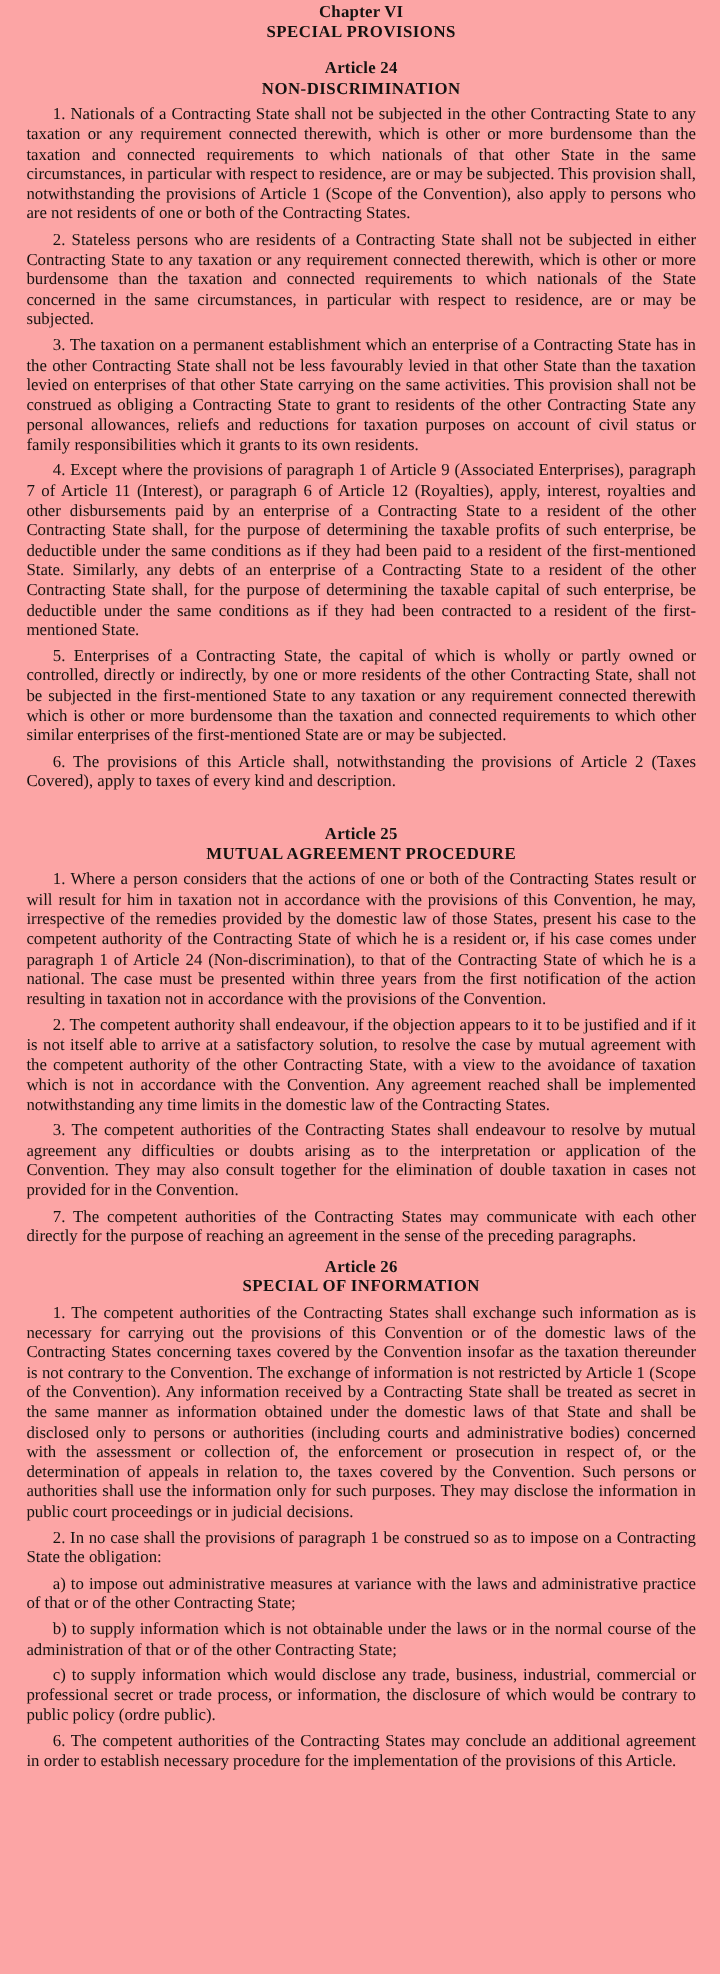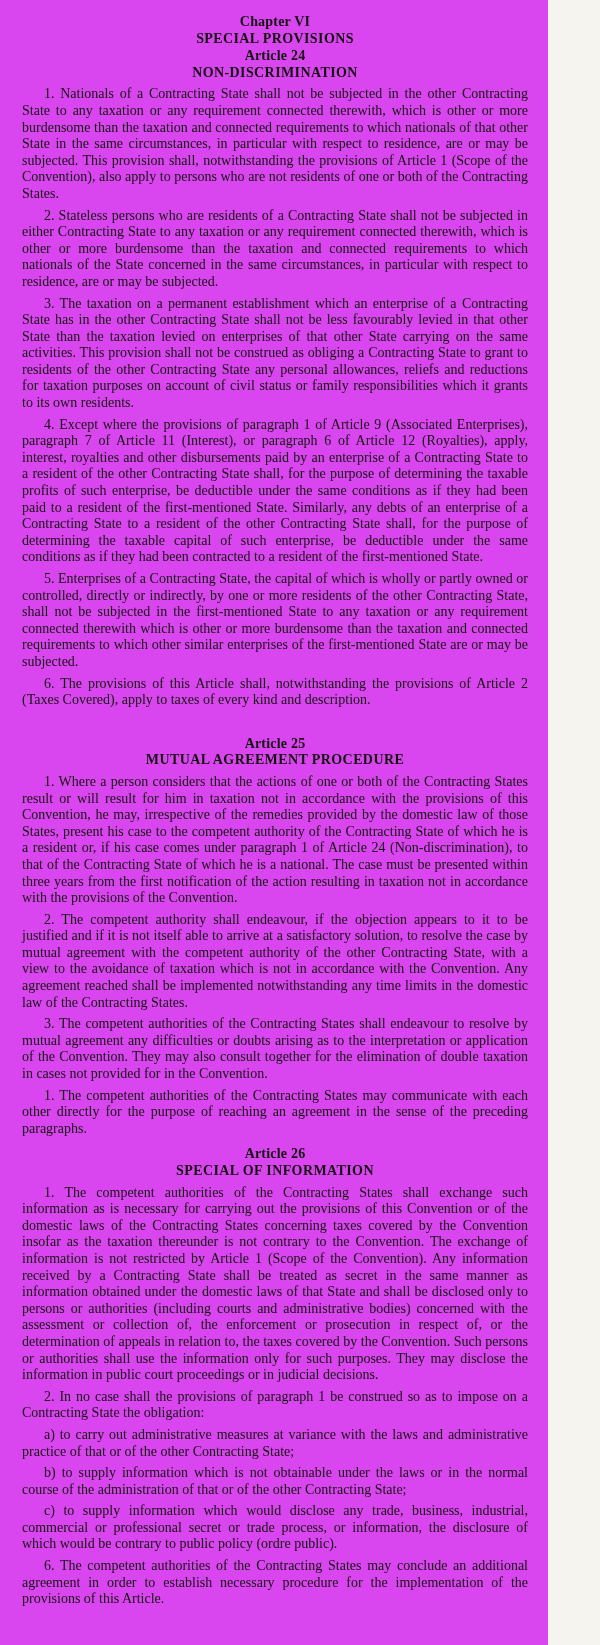--- a/index.html
+++ b/index.html
@@ -2,43 +2,43 @@
 <html><head>
 <meta charset="utf-8">
 <style>
   html, body {
     margin: 0;
     padding: 0;
     background: #f6f4ee;
   }
   .page {
     position: relative;
-    width: 548px;
+    width: 600px;
     min-height: 1645px;
     box-sizing: border-box;
-    background: #d946ef;
+    background: #fca5a5;
     color: #151310;
     font-family: "Liberation Serif", "DejaVu Serif", serif;
     font-size: 14px;
     line-height: 16.6px;
-    padding: 14px 15px 10px 17px;
+    padding: 3px 15px 10px 17px;
     text-rendering: optimizeLegibility;
   }
   .chapter-head, .article-head {
     text-align: center;
     font-weight: bold;
   }
   .chapter-label, .article-number {
     letter-spacing: 0.2px;
   }
   .chapter-title, .article-title {
     letter-spacing: 0.4px;
   }
   .article-head { margin-top: 9px; }
-  section.article-24 .article-head { margin-top: 1px; }
+  section.article-24 .article-head { margin-top: 14px; }
   section.article-25 .article-head { margin-top: 27px; }
   section.article-26 .article-head { }
   .body-text p {
     margin: 5px;
     text-align: justify;
     text-indent: 22px;
   }
 </style>
 </head>
 <body>
@@ -67,32 +67,32 @@
 
   <section class="article-25">
     <div class="article-head">
       <div class="article-number">Article 25</div>
       <div class="article-title">MUTUAL AGREEMENT PROCEDURE</div>
     </div>
     <div class="body-text">
       <p>1. Where a person considers that the actions of one or both of the Contracting States result or will result for him in taxation not in accordance with the provisions of this Convention, he may, irrespective of the remedies provided by the domestic law of those States, present his case to the competent authority of the Contracting State of which he is a resident or, if his case comes under paragraph 1 of Article 24 (Non-discrimination), to that of the Contracting State of which he is a national. The case must be presented within three years from the first notification of the action resulting in taxation not in accordance with the provisions of the Convention.</p>
       <p>2. The competent authority shall endeavour, if the objection appears to it to be justified and if it is not itself able to arrive at a satisfactory solution, to resolve the case by mutual agreement with the competent authority of the other Contracting State, with a view to the avoidance of taxation which is not in accordance with the Convention. Any agreement reached shall be implemented notwithstanding any time limits in the domestic law of the Contracting States.</p>
       <p>3. The competent authorities of the Contracting States shall endeavour to resolve by mutual agreement any difficulties or doubts arising as to the interpretation or application of the Convention. They may also consult together for the elimination of double taxation in cases not provided for in the Convention.</p>
-      <p>1. The competent authorities of the Contracting States may communicate with each other directly for the purpose of reaching an agreement in the sense of the preceding paragraphs.</p>
+      <p>7. The competent authorities of the Contracting States may communicate with each other directly for the purpose of reaching an agreement in the sense of the preceding paragraphs.</p>
     </div>
   </section>
 
   <section class="article-26">
     <div class="article-head">
       <div class="article-number">Article 26</div>
       <div class="article-title">SPECIAL OF INFORMATION</div>
     </div>
     <div class="body-text">
       <p>1. The competent authorities of the Contracting States shall exchange such information as is necessary for carrying out the provisions of this Convention or of the domestic laws of the Contracting States concerning taxes covered by the Convention insofar as the taxation thereunder is not contrary to the Convention. The exchange of information is not restricted by Article 1 (Scope of the Convention). Any information received by a Contracting State shall be treated as secret in the same manner as information obtained under the domestic laws of that State and shall be disclosed only to persons or authorities (including courts and administrative bodies) concerned with the assessment or collection of, the enforcement or prosecution in respect of, or the determination of appeals in relation to, the taxes covered by the Convention. Such persons or authorities shall use the information only for such purposes. They may disclose the information in public court proceedings or in judicial decisions.</p>
       <p>2. In no case shall the provisions of paragraph 1 be construed so as to impose on a Contracting State the obligation:</p>
-      <p>a) to carry out administrative measures at variance with the laws and administrative practice of that or of the other Contracting State;</p>
+      <p>a) to impose out administrative measures at variance with the laws and administrative practice of that or of the other Contracting State;</p>
       <p>b) to supply information which is not obtainable under the laws or in the normal course of the administration of that or of the other Contracting State;</p>
       <p>c) to supply information which would disclose any trade, business, industrial, commercial or professional secret or trade process, or information, the disclosure of which would be contrary to public policy (ordre public).</p>
       <p>6. The competent authorities of the Contracting States may conclude an additional agreement in order to establish necessary procedure for the implementation of the provisions of this Article.</p>
     </div>
   </section>
 
 </div>
 
 </body></html>

